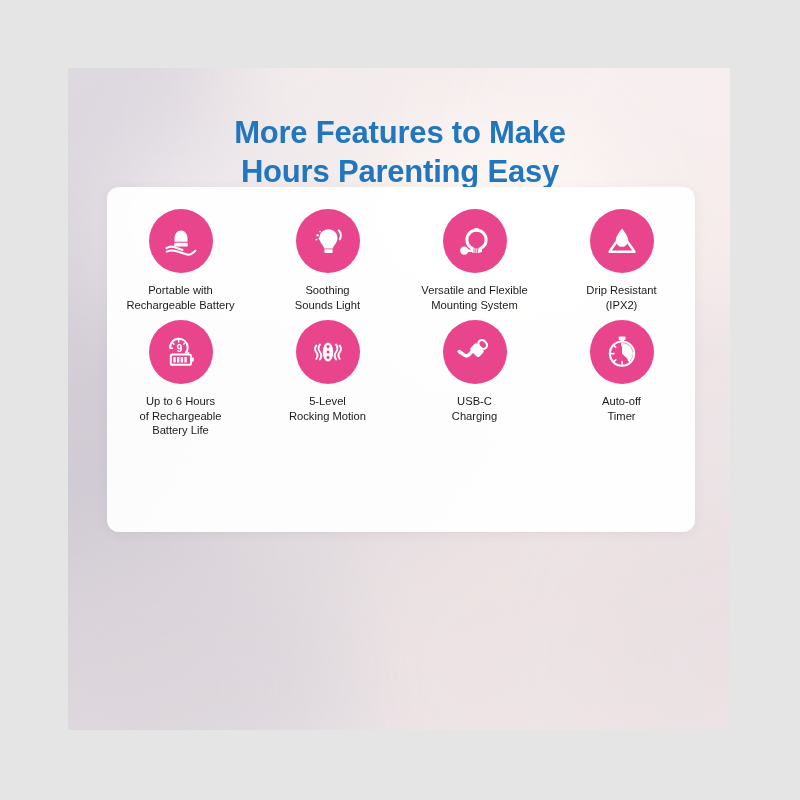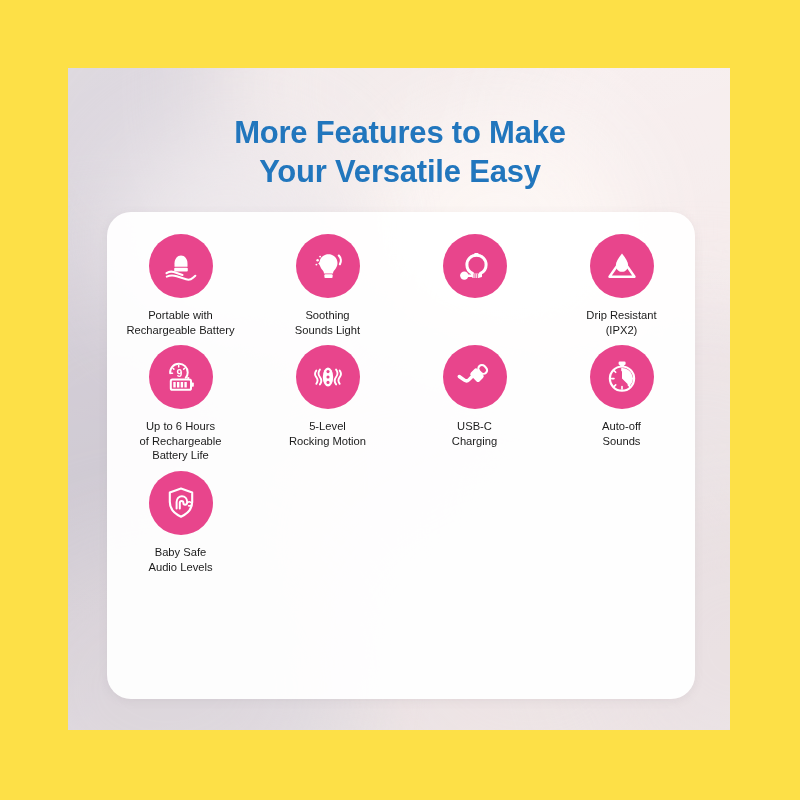--- a/index.html
+++ b/index.html
@@ -12,21 +12,21 @@
     height: 800px;
     overflow: hidden;
     font-family: "Liberation Sans", sans-serif;
   }
 
   
   #canvas {
     position: relative;
     width: 800px;
     height: 800px;
-    background: #fde047;
+    background: #e5e5e5;
   }
 
   #photo-bg {
     position: absolute;
     left: 68px;
     top: 68px;
     width: 662px;
     height: 662px;
     overflow: hidden;
     background: #e6e2e6;
@@ -66,25 +66,25 @@
     font-weight: bold;
     line-height: 39px;
     letter-spacing: -0.2px;
   }
   #headline .line { display: block; }
 
   
   #feature-card {
     position: absolute;
     left: 107px;
-    top: 212px;
+    top: 187px;
     width: 588px;
-    height: 487px;
+    height: 345px;
     background: rgba(255,255,255,0.94);
-    border-radius: 24px;
+    border-radius: 12px;
     box-shadow: 0 2px 10px rgba(120,110,120,0.10);
   }
 
   #feature-grid {
     position: absolute;
     left: 0;
     top: 22px;
     width: 588px;
     display: grid;
     grid-template-columns: repeat(4, 1fr);
@@ -134,21 +134,21 @@
     <div class="blob b7"></div>
     <div class="blob b8"></div>
     <div class="blob b9"></div>
     <div class="blob b10"></div>
     <div class="blob b11"></div>
     <div id="photo-veil"></div>
   </div>
 
   <h1 id="headline">
     <span class="line">More Features to Make</span>
-    <span class="line">Your Versatile Easy</span>
+    <span class="line">Hours Parenting Easy</span>
   </h1>
 
   <div id="feature-card">
     <div id="feature-grid">
 
       <div class="feature row-1">
         <div class="icon-circle">
           <svg width="40" height="40" viewBox="0 0 40 40" fill="none">
             <path d="M13.5 17.5c0-4.6 2.9-8 6.5-8s6.5 3.4 6.5 8v3.2h-13z" fill="#fff"></path>
             <rect x="13.2" y="21.8" width="13.6" height="3.6" rx="1" fill="#fff"></rect>
@@ -181,20 +181,22 @@
           <svg width="40" height="40" viewBox="0 0 40 40" fill="none">
             <path d="M21.5 9.2c5.6 0 9.6 4.2 9.6 9.6 0 4.2-2.4 7.2-5.6 8.6v2.3h-8v-2.3c-3.2-1.4-5.6-4.4-5.6-8.6 0-5.4 4-9.6 9.6-9.6z" stroke="#fff" stroke-width="3" fill="none" stroke-linejoin="round"></path>
             <rect x="19.1" y="7.1" width="4.6" height="3.1" rx="1.1" fill="#fff"></rect>
             <circle cx="9.3" cy="29.6" r="4.2" fill="#fff"></circle>
             <path d="M12.9 29.7h4.3" stroke="#fff" stroke-width="2.4" stroke-linecap="round"></path>
             <rect x="17.2" y="27.4" width="7.6" height="4.6" rx="1" fill="#fff"></rect>
             <path d="M19 27.6v4.4M20.8 27.6v4.4M22.6 27.6v4.4" stroke="#e8458c" stroke-width="0.85"></path>
             <rect x="24.6" y="28.1" width="2.2" height="3.2" rx="0.8" fill="#fff"></rect>
           </svg>
         </div>
+        <div class="feature-label">Versatile and Flexible
+Mounting System</div>
       </div>
 
       <div class="feature row-1">
         <div class="icon-circle">
           <svg width="40" height="40" viewBox="0 0 40 40" fill="none">
             <path d="M20 7.5c3.4 4.6 6.2 8.2 6.2 11.9 0 3.6-2.8 6.4-6.2 6.4s-6.2-2.8-6.2-6.4c0-3.7 2.8-7.3 6.2-11.9z" fill="#fff"></path>
             <path d="M7.5 30.8L14.3 21h11.4l6.8 9.8z" stroke="#fff" stroke-width="2.4" fill="none" stroke-linejoin="round"></path>
           </svg>
         </div>
         <div class="feature-label">Drip Resistant
@@ -259,30 +261,19 @@
         <div class="icon-circle">
           <svg width="40" height="40" viewBox="0 0 40 40" fill="none">
             <circle cx="20" cy="21.6" r="12.1" stroke="#fff" stroke-width="2.2" fill="none"></circle>
             <path d="M20 21.6V10.9a10.7 10.7 0 0 1 7.6 18.2z" fill="#fff"></path>
             <rect x="16.6" y="4.5" width="7" height="3.4" rx="1.2" fill="#fff"></rect>
             <rect x="18.1" y="7.4" width="4" height="2.6" fill="#fff"></rect>
             <path d="M20 11.2v2.4M12 13.6l1.7 1.7M9.6 21.6H12M12 29.6l1.7-1.7M20 32v-2.4M28 29.6l-1.7-1.7M30.4 21.6H28" stroke="#fff" stroke-width="1.6" stroke-linecap="round"></path>
           </svg>
         </div>
         <div class="feature-label">Auto-off
-Sounds</div>
-      </div>
-
-      <div class="feature row-3">
-        <div class="icon-circle">
-          <svg width="40" height="40" viewBox="0 0 40 40" fill="none">
-            <path d="M20 5.6l11.2 3.9v9.6c0 6.4-4.6 11.6-11.2 14.6C13.4 30.7 8.8 25.5 8.8 19.1V9.5z" stroke="#fff" stroke-width="2.1" fill="none" stroke-linejoin="round"></path>
-            <path d="M15.6 25.6v-6.5c0-3.3 2.3-5.9 5.3-5.9s5.3 2.6 5.3 5.9c0 1.8-1 2.6-2.1 2.6-1 0-1.7-.6-1.7-1.7 0-1.2-.7-2.1-1.8-2.1-1 0-1.8.9-1.8 2.1v5.6" stroke="#fff" stroke-width="2" fill="none" stroke-linecap="round" stroke-linejoin="round"></path>
-            <path d="M26.8 19.2c1-.6 2-.6 2.8.1M27.6 22.8c.9.3 1.8.1 2.4-.5" stroke="#fff" stroke-width="1.7" fill="none" stroke-linecap="round"></path>
-          </svg>
-        </div>
-        <div class="feature-label">Baby Safe
-Audio Levels</div>
-      </div>
+Timer</div>
+      </div>
+
 
     </div>
   </div>
 </div>
 
 </body></html>

